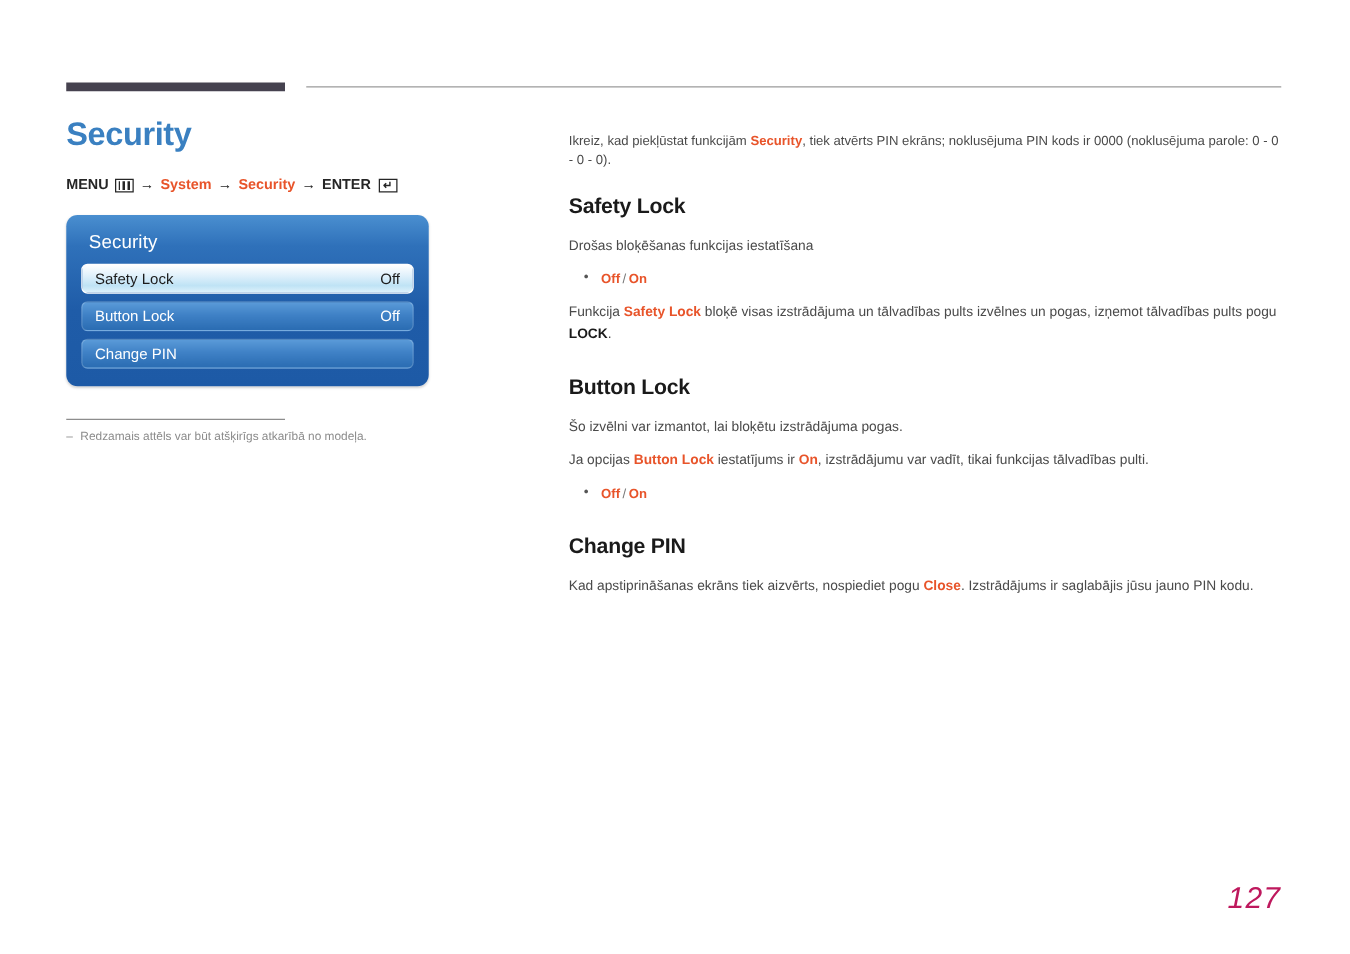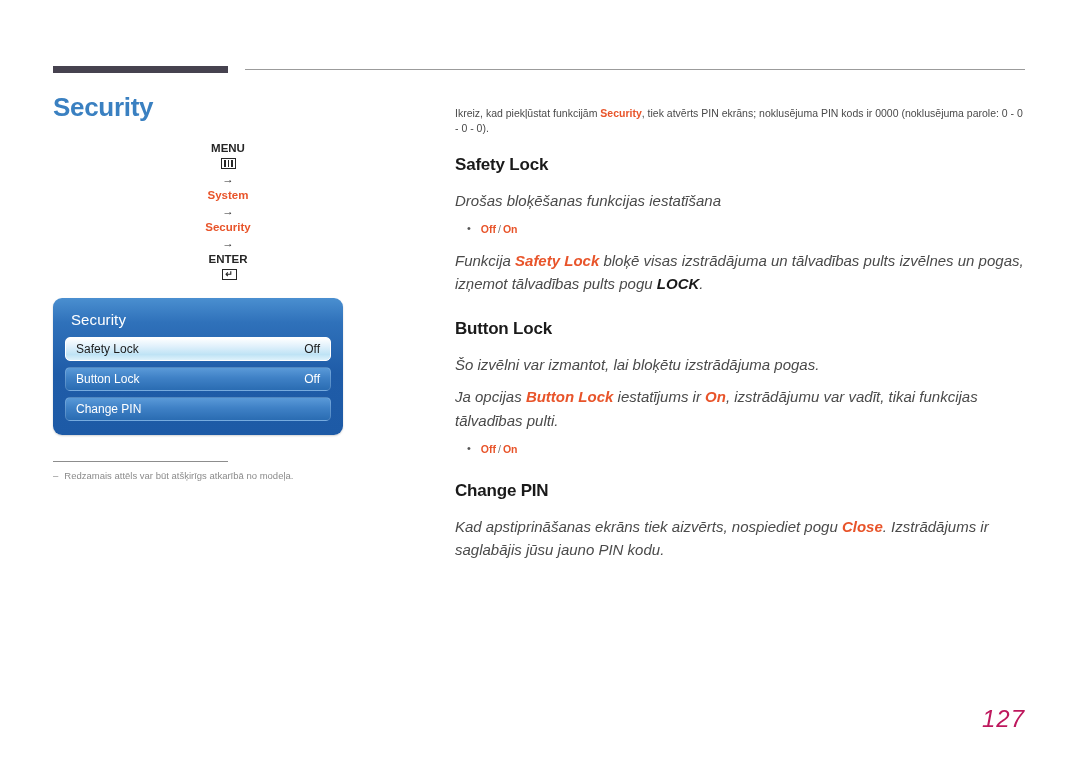--- a/index.html
+++ b/index.html
@@ -53,21 +53,20 @@
   
   .breadcrumb {
     font-size: 11.5px;
     font-weight: bold;
     color: #262626;
     white-space: nowrap;
     display: flex;
     align-items: center;
     gap: 4px;
     margin-bottom: 18px;
-    flex-direction: column;
   }
   .bc-orange { color: #e8542a; text-align: right; }
   .bc-arrow { color: #262626; font-weight: normal; padding: 0 1px; }
 
   .icon-menu {
     display: inline-block;
     width: 15px;
     height: 11px;
     border: 1.4px solid #262626;
     position: relative;
@@ -172,25 +171,24 @@
   }
   .sec-head {
     font-size: 17px;
     font-weight: bold;
     color: #1a1a1a;
     margin: 0 0 14px 0;
     letter-spacing: -0.2px;
   }
   .sec-block { margin-bottom: 24px; }
   .para {
-    font-size: 15px;
+    font-size: 11px;
     color: #4a4a4a;
     line-height: 1.55;
     margin: 0 0 9px 0;
-    font-style: italic;
   }
   .para:last-child { margin-bottom: 0; }
   .bullet {
     display: flex;
     gap: 10px;
     margin: 0 0 11px 0;
     padding-left: 12px;
     font-size: 10.5px;
     line-height: 1.55;
   }

